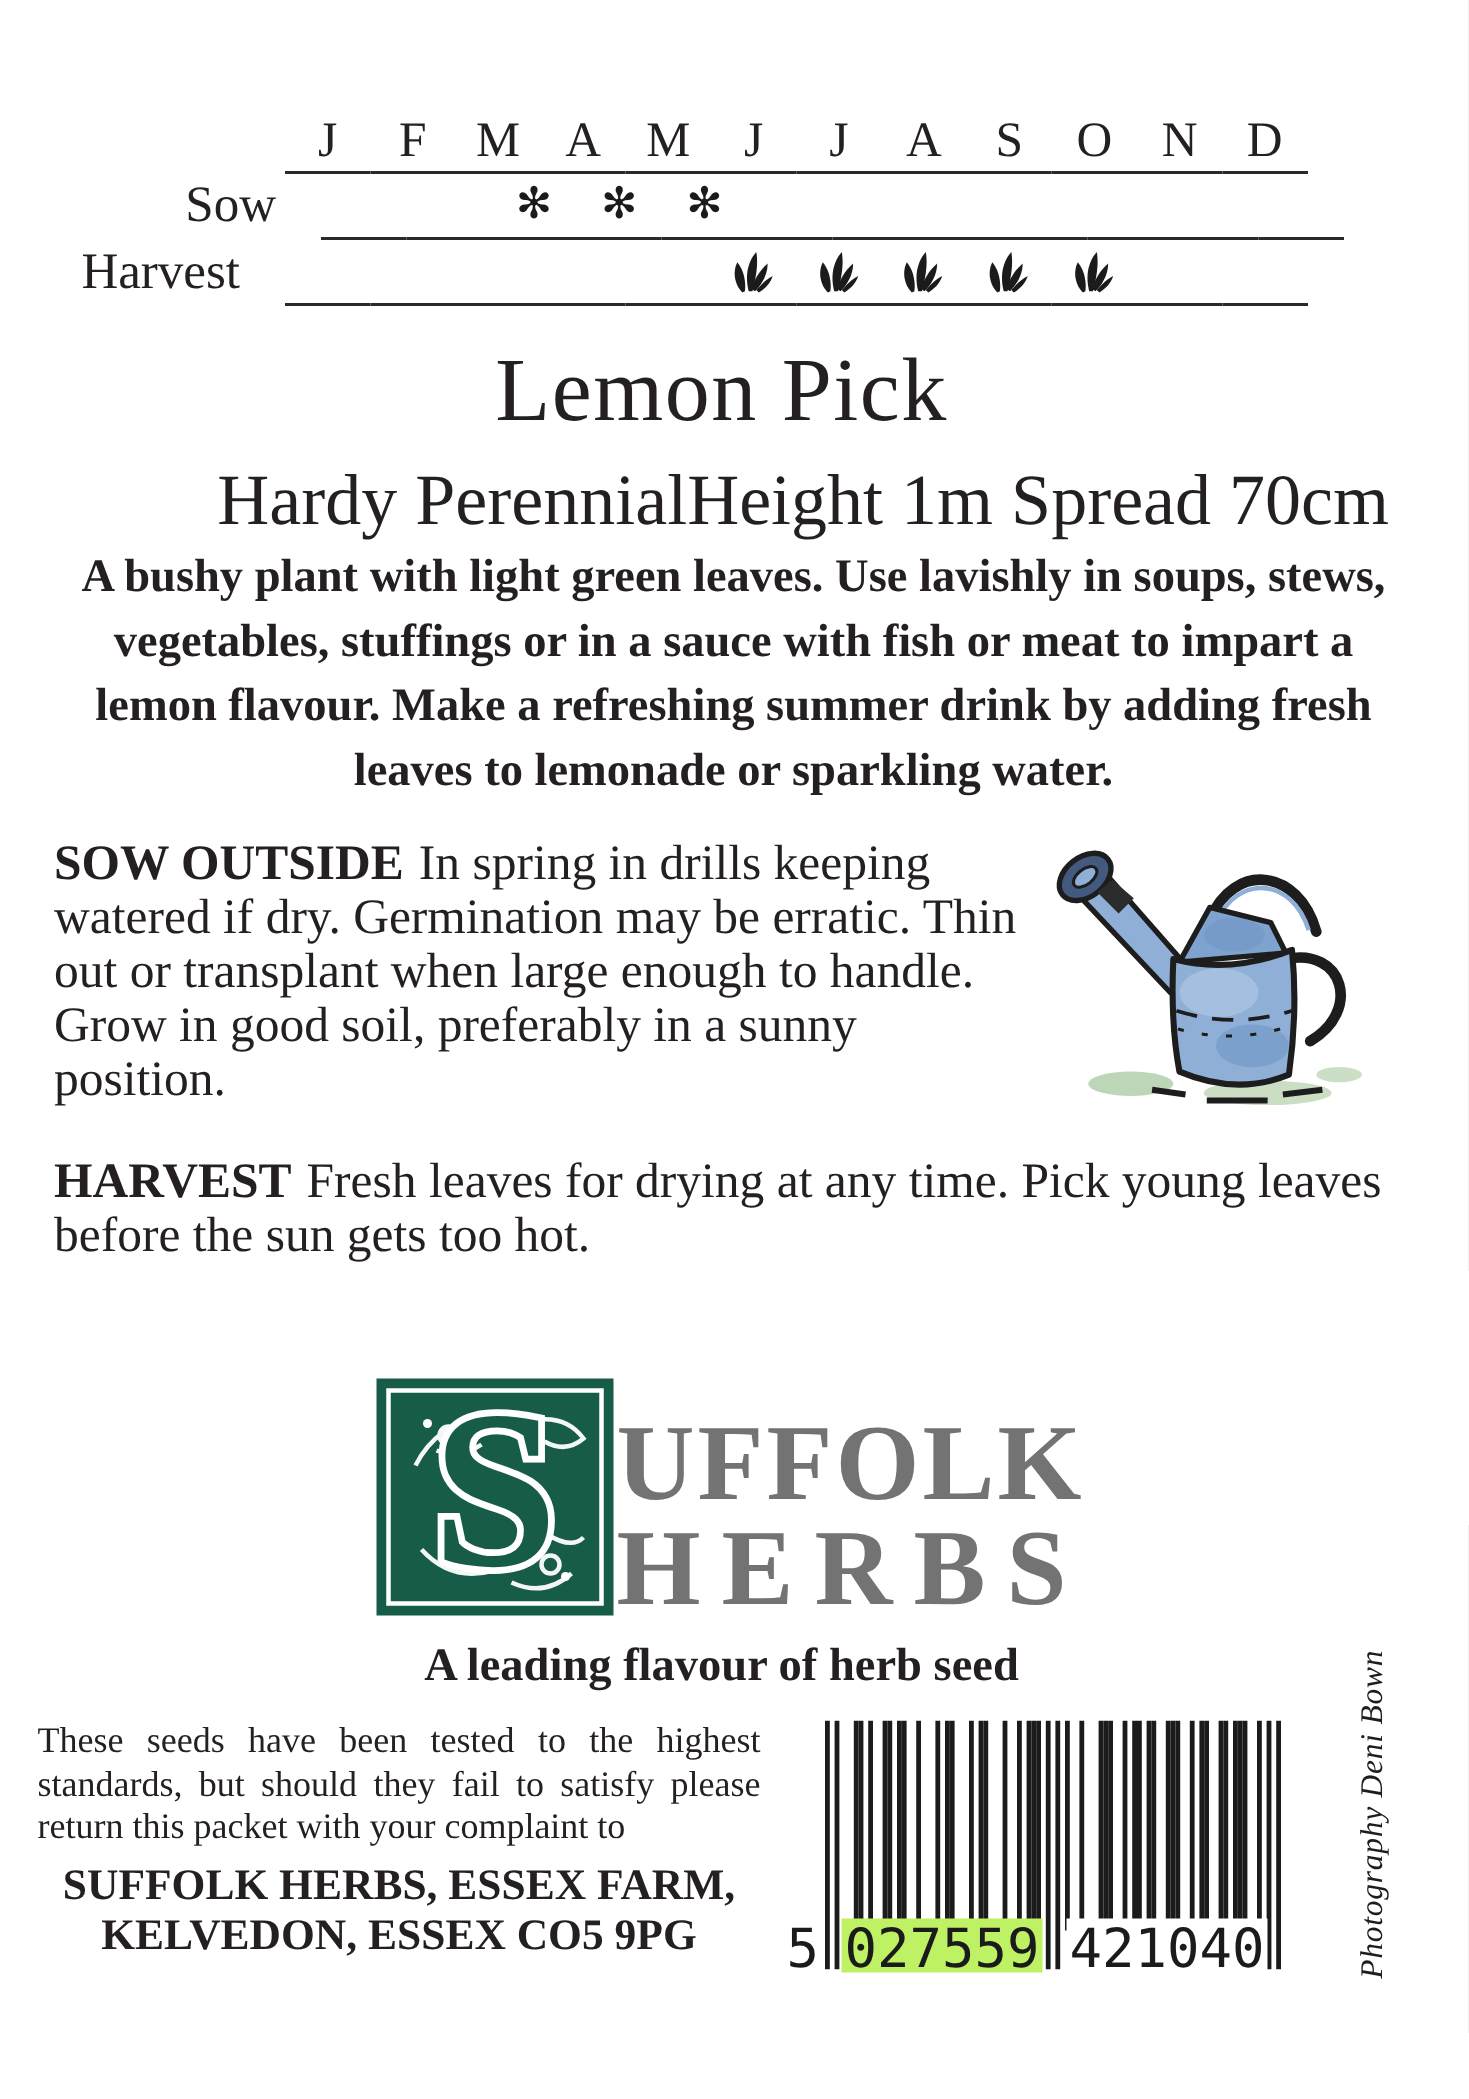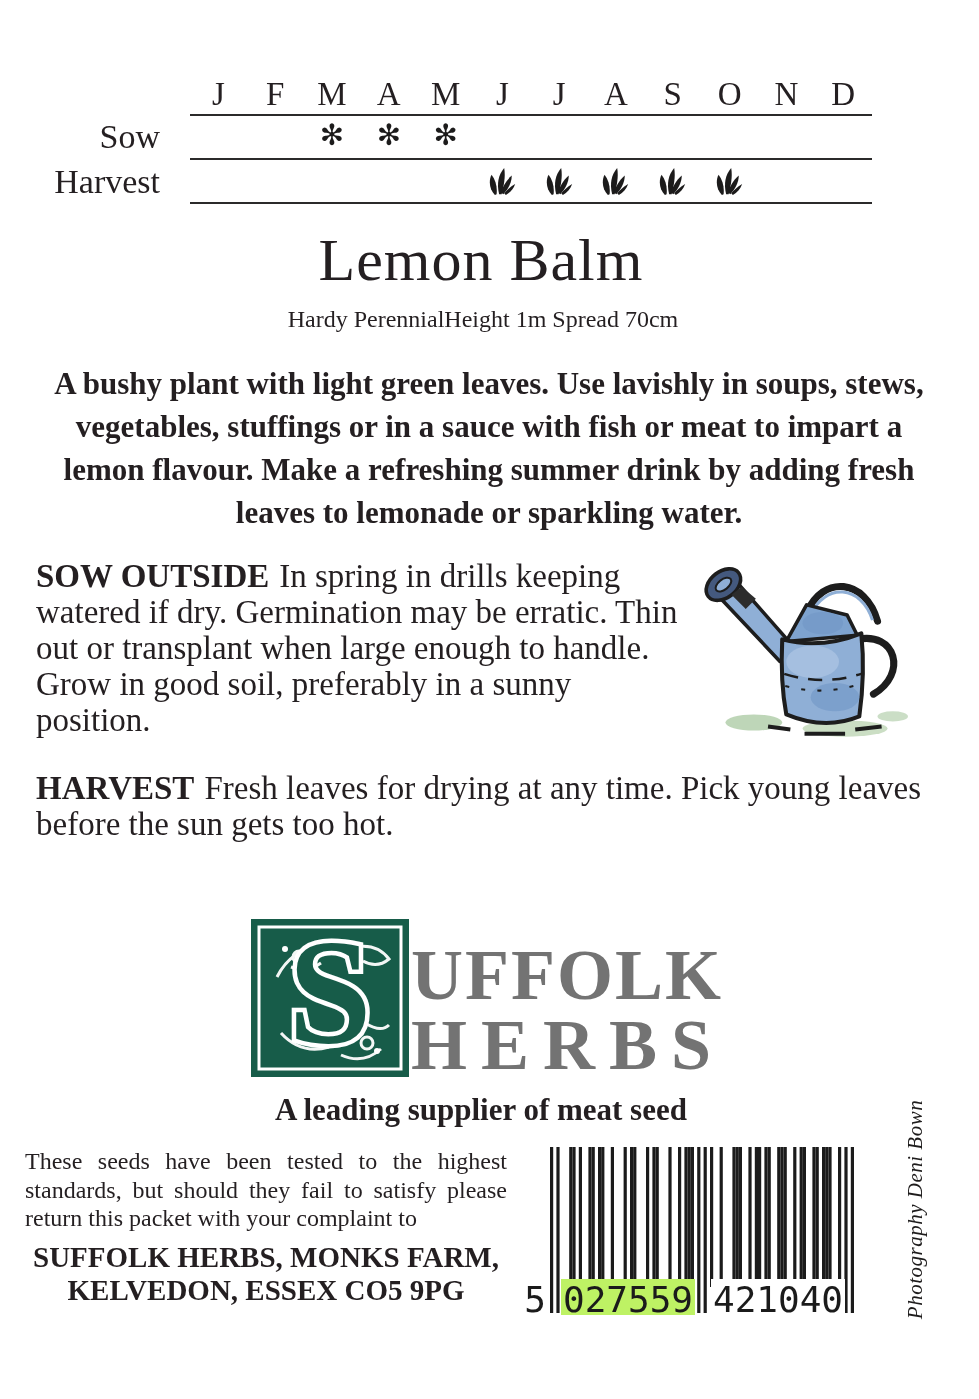--- a/index.html
+++ b/index.html
@@ -8,27 +8,27 @@
     background:#ffffff; color:#241f21;
     font-family:"Liberation Serif", serif; overflow:hidden;
   }
   
   .calendar{position:absolute; top:76px; left:0; width:979px;}
   .cal-row{display:grid; grid-template-columns:190px repeat(12,56.8px);}
   .cal-cell{border-bottom:2.5px solid #2b2a2a; display:flex; align-items:center; justify-content:center;}
   .cal-label{display:flex; align-items:center; justify-content:flex-end; padding-right:30px; font-size:34px;}
   .row-head{height:37px;}
   .row-head .cal-cell{align-items:flex-end; font-size:33px; padding-bottom:1px;}
-  .row-sow{height:47px;}
+  .row-sow{height:47px;padding-left:24px;}
   .row-harvest{height:44px;}
   .sow-mark{font-family:"DejaVu Sans",sans-serif; font-size:29px; color:#1c1b1b; line-height:1;}
   .leaf-icon{width:27px; height:31px; display:block;}
   
   .title{position:absolute; top:226px; left:0; width:962px; text-align:center; font-size:60px; letter-spacing:1px;}
-  .info-row{position:absolute; top:306px; left:40px; right:53px; display:flex; justify-content:center; font-size:24px;}
+  .info-row{position:absolute; top:306px; left:40px; right:53px; display:flex; justify-content:flex-end; font-size:48px;}
   .description{position:absolute; top:362px; left:36px; width:906px; text-align:center;
     font-size:31px; font-weight:bold; line-height:43px;}
   
   .para{position:absolute; left:36px; width:908px; font-size:33px; line-height:36px; margin:0;}
   .sow-para{top:558px;}
   .harvest-para{top:770px;}
   .lead{font-weight:bold; margin-right:10px;}
   .can-spacer{float:right; width:252px; height:122px;}
   .can{position:absolute; left:693px; top:560px; width:218px; height:178px;}
   
@@ -150,21 +150,21 @@
     <path d="M17 32 C 22 27, 27 19, 27 10 C 20 16, 16 24, 14 30 Z"></path>
     <path d="M20 33 C 25 30, 29 26, 31 20 C 25 23, 21 28, 18 31 Z"></path>
   </g>
 </svg>
         </div>
         <div class="cal-cell "></div>
         <div class="cal-cell "></div>
       </div>
   </div>
 
-  <div class="title">Lemon Balm</div>
+  <div class="title">Lemon Pick</div>
   <div class="info-row">
     <span>Hardy Perennial</span>
     <span>Height 1m Spread 70cm</span>
   </div>
 
   <div class="description">A bushy plant with light green leaves. Use lavishly in soups, stews, vegetables, stuffings or in a sauce with fish or meat to impart a lemon flavour. Make a refreshing summer drink by adding fresh leaves to lemonade or sparkling water.</div>
 
   <p class="para sow-para">
     <span class="can-spacer"></span>
     <span class="lead">SOW OUTSIDE</span><span>In spring in drills keeping watered if dry. Germination may be erratic. Thin out or transplant when large enough to handle. Grow in good soil, preferably in a sunny position.</span>
@@ -211,26 +211,26 @@
       <circle cx="120" cy="128" r="6"></circle>
     </g>
     <circle cx="38" cy="34" r="3" fill="#ffffff"></circle>
     <circle cx="130" cy="136" r="3" fill="#ffffff"></circle>
     <text x="83" y="128" text-anchor="middle" font-family="Liberation Serif, serif" font-weight="bold" font-size="150" fill="#175c49" stroke="#ffffff" stroke-width="9" paint-order="stroke">S</text>
   </svg>
   <div class="wordmark">
     <div class="wm1">UFFOLK</div>
     <div class="wm2">HERBS</div>
   </div>
-  <div class="tagline">A leading supplier of meat seed</div>
+  <div class="tagline">A leading flavour of herb seed</div>
 
   <div class="guarantee">
     <div class="g-body">These seeds have been tested to the highest standards, but should they fail to satisfy please return this packet with your complaint to</div>
     <div class="g-addr">
-      <div>SUFFOLK HERBS, MONKS FARM,</div>
+      <div>SUFFOLK HERBS, ESSEX FARM,</div>
       <div>KELVEDON, ESSEX CO5 9PG</div>
     </div>
   </div>
 
   <div class="barcode">
     <svg id="barcode-bars" width="305" height="166" fill="#1b1b1b">
         <rect x="0.0" y="0" width="3.2" height="166"></rect>
         <rect x="6.4" y="0" width="3.2" height="166"></rect>
         <rect x="19.2" y="0" width="3.2" height="140"></rect>
         <rect x="22.4" y="0" width="3.2" height="140"></rect>

